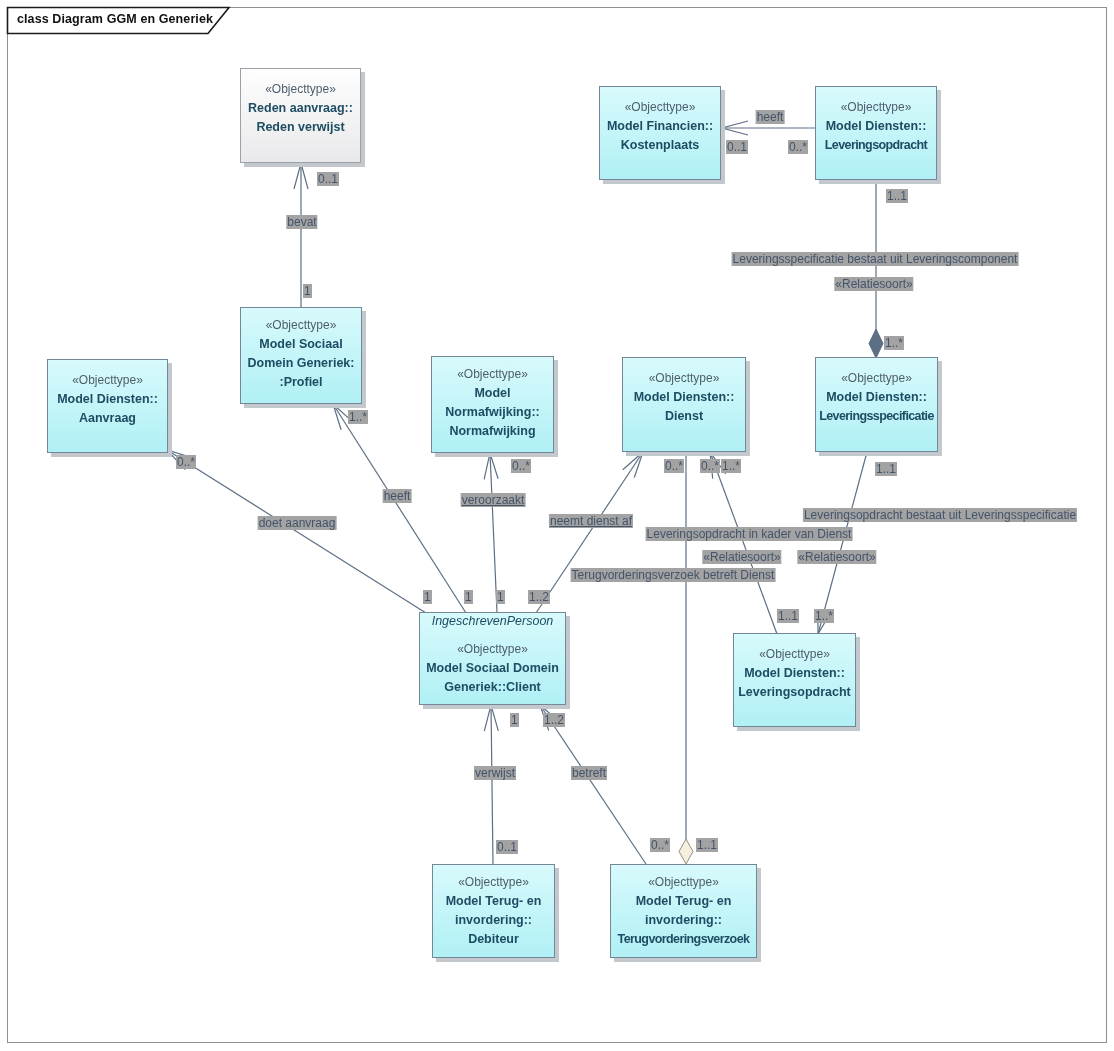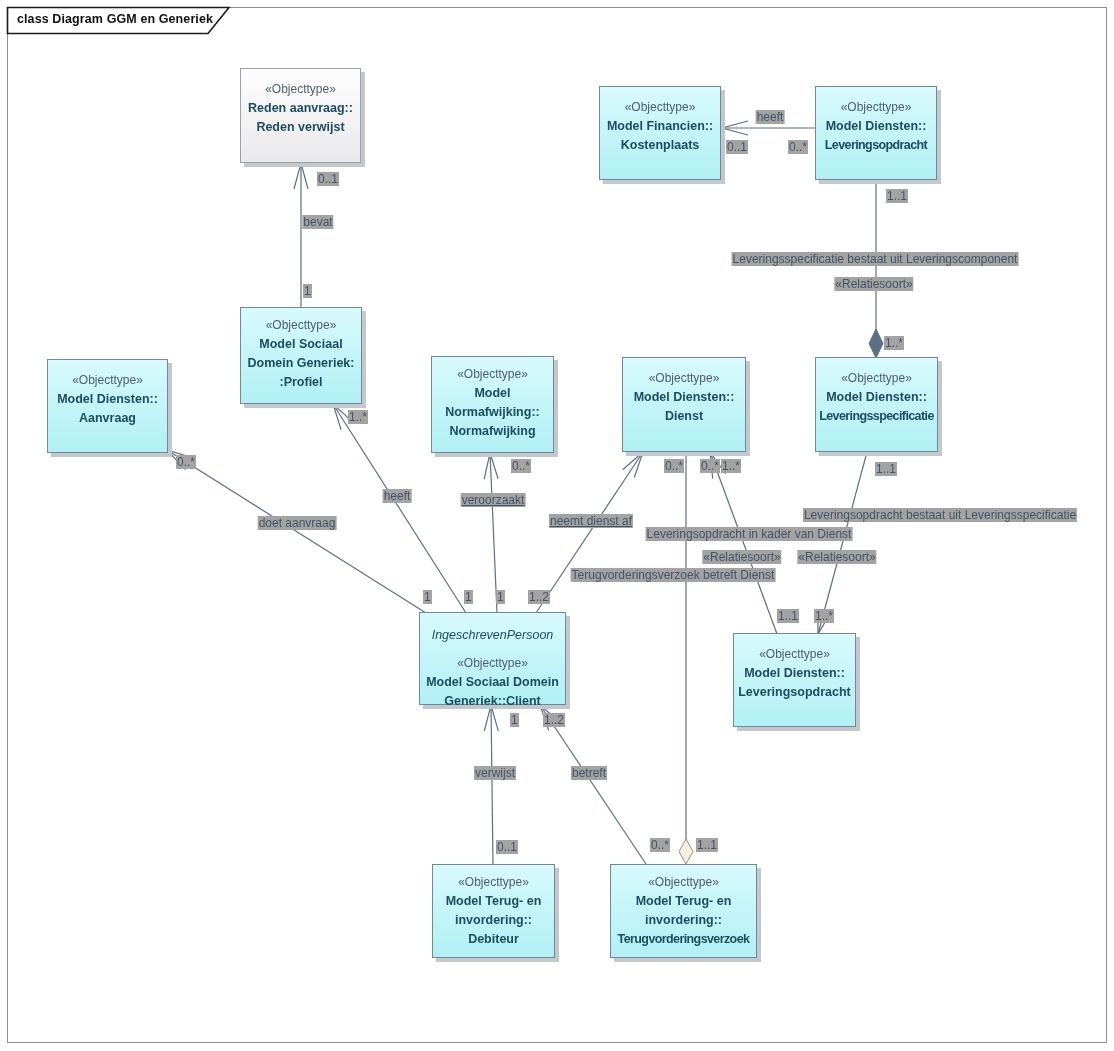--- a/index.html
+++ b/index.html
@@ -138,21 +138,21 @@
   <span class="nline">Model Diensten::</span>
   <span class="nline">Dienst</span>
 </div>
 
 <div class="node" style="left:815px;top:357px;width:123px;height:95px;">
   <span class="stereo">«Objecttype»</span>
   <span class="nline">Model Diensten::</span>
   <span class="nline tight">Leveringsspecificatie</span>
 </div>
 
-<div class="node" style="left:419px;top:612px;width:147px;height:93px;padding-top:14px;">
+<div class="node" style="left:419px;top:612px;width:147px;height:93px;padding-top:0;">
   <span class="instance">IngeschrevenPersoon</span>
   <span class="stereo">«Objecttype»</span>
   <span class="nline">Model Sociaal Domein</span>
   <span class="nline">Generiek::Client</span>
 </div>
 
 <div class="node" style="left:733px;top:633px;width:123px;height:94px;">
   <span class="stereo">«Objecttype»</span>
   <span class="nline">Model Diensten::</span>
   <span class="nline">Leveringsopdracht</span>
@@ -166,21 +166,21 @@
 </div>
 
 <div class="node" style="left:610px;top:864px;width:147px;height:94px;padding-top:8px;">
   <span class="stereo">«Objecttype»</span>
   <span class="nline">Model Terug- en</span>
   <span class="nline">invordering::</span>
   <span class="nline tight">Terugvorderingsverzoek</span>
 </div>
 
 <span class="lbl" style="left:317px;top:172px;">0..1</span>
-<span class="lbl center" style="left:318px;top:215px;">bevat</span>
+<span class="lbl center" style="left:302px;top:215px;">bevat</span>
 <span class="lbl" style="left:303px;top:284px;">1</span>
 <span class="lbl center" style="left:770px;top:110px;">heeft</span>
 <span class="lbl" style="left:726px;top:140px;">0..1</span>
 <span class="lbl" style="left:788px;top:140px;">0..*</span>
 <span class="lbl" style="left:886px;top:189px;">1..1</span>
 <span class="lbl center" style="left:875px;top:252px;">Leveringsspecificatie bestaat uit Leveringscomponent</span>
 <span class="lbl center" style="left:874px;top:277px;">«Relatiesoort»</span>
 <span class="lbl" style="left:884px;top:336px;">1..*</span>
 <span class="lbl" style="left:176px;top:455px;">0..*</span>
 <span class="lbl center" style="left:297px;top:516px;">doet aanvraag</span>

